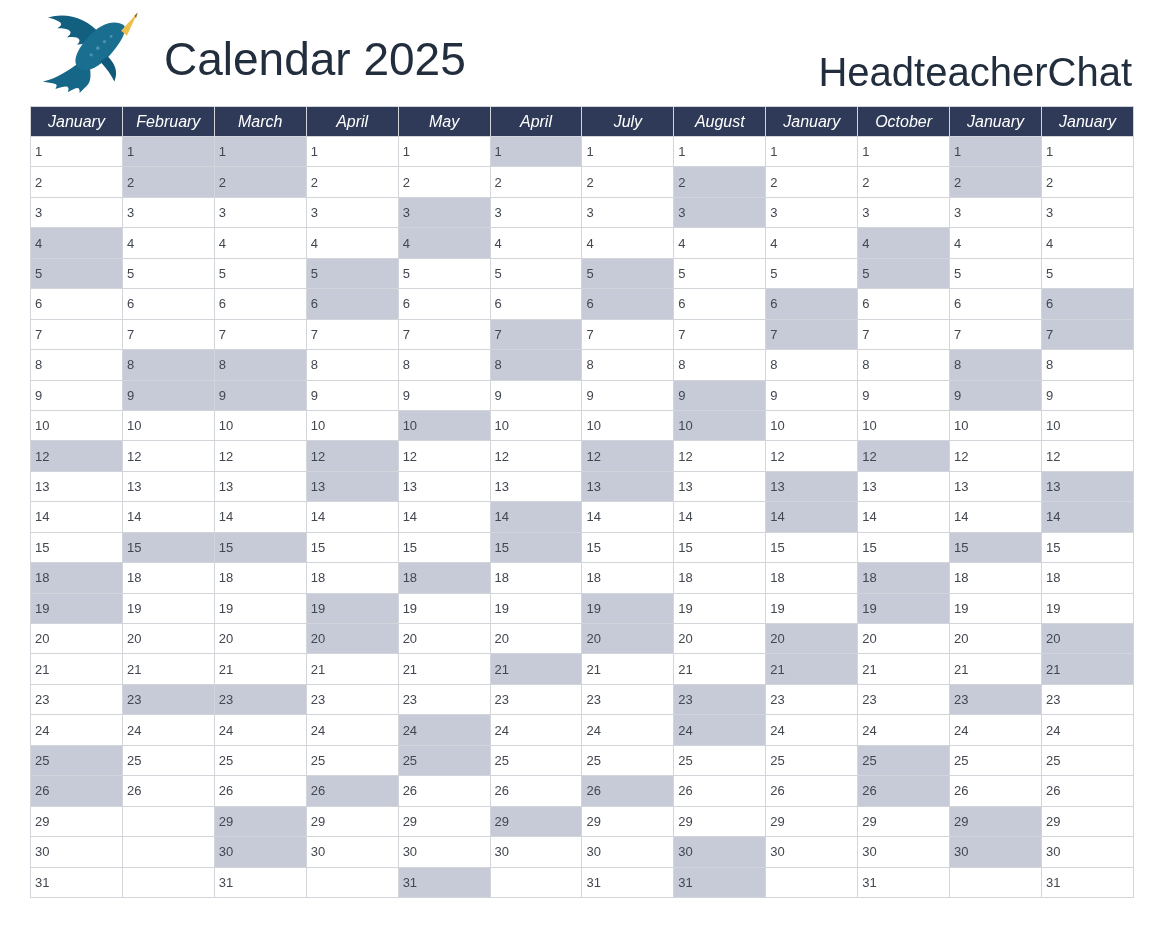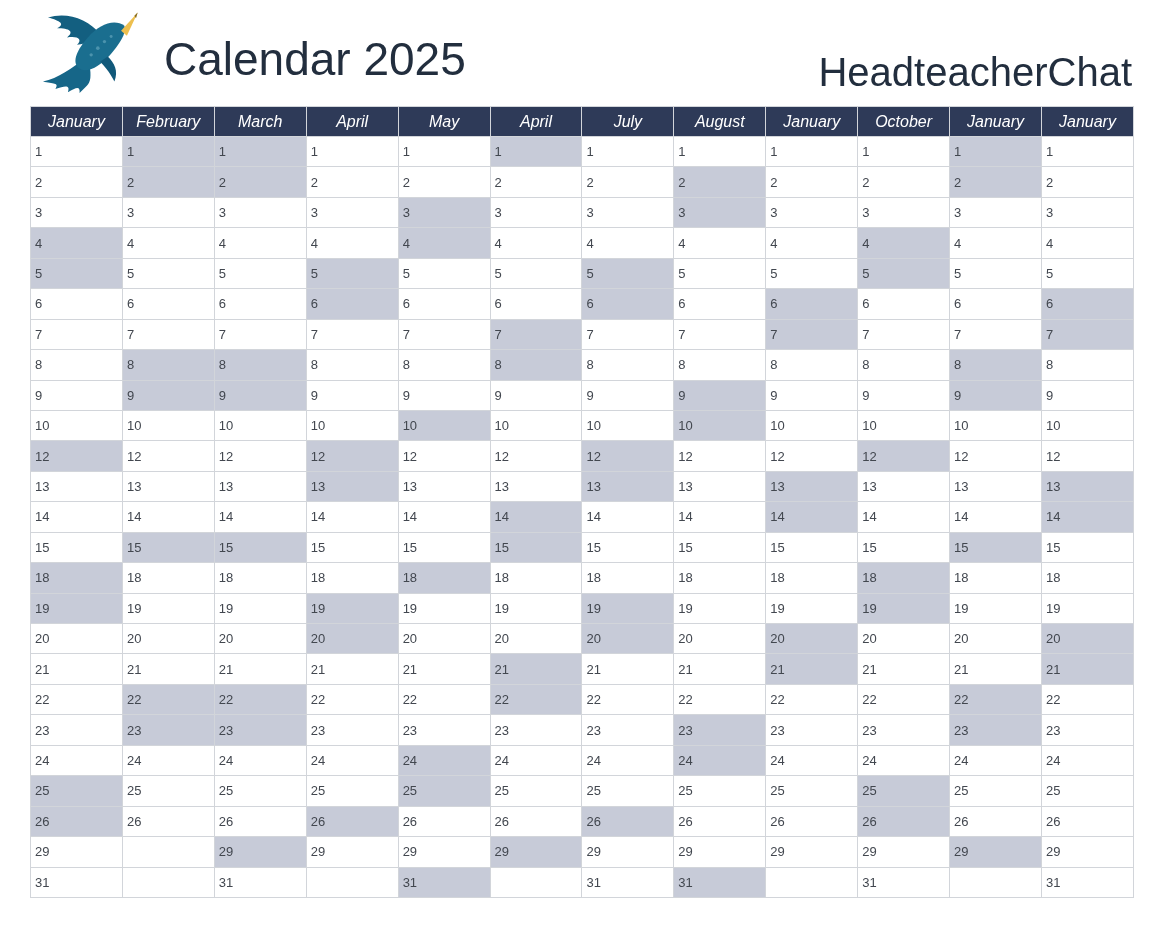--- a/index.html
+++ b/index.html
@@ -342,34 +342,20 @@
         <td>21</td>
         <td class="weekend">21</td>
         <td>21</td>
         <td>21</td>
         <td class="weekend">21</td>
         <td>21</td>
         <td>21</td>
         <td class="weekend">21</td>
       </tr>
       <tr>
-        <td>22</td>
-        <td class="weekend">22</td>
-        <td class="weekend">22</td>
-        <td>22</td>
-        <td>22</td>
-        <td class="weekend">22</td>
-        <td>22</td>
-        <td>22</td>
-        <td>22</td>
-        <td>22</td>
-        <td class="weekend">22</td>
-        <td>22</td>
-      </tr>
-      <tr>
         <td>23</td>
         <td class="weekend">23</td>
         <td class="weekend">23</td>
         <td>23</td>
         <td>23</td>
         <td>23</td>
         <td>23</td>
         <td class="weekend">23</td>
         <td>23</td>
         <td>23</td>
@@ -426,20 +412,34 @@
         <td>29</td>
         <td class="weekend">29</td>
         <td>29</td>
         <td>29</td>
         <td>29</td>
         <td>29</td>
         <td class="weekend">29</td>
         <td>29</td>
       </tr>
       <tr>
+        <td>30</td>
+        <td class="empty"></td>
+        <td class="weekend">30</td>
+        <td>30</td>
+        <td>30</td>
+        <td>30</td>
+        <td>30</td>
+        <td class="weekend">30</td>
+        <td>30</td>
+        <td>30</td>
+        <td class="weekend">30</td>
+        <td>30</td>
+      </tr>
+      <tr>
         <td>31</td>
         <td class="empty"></td>
         <td>31</td>
         <td class="empty"></td>
         <td class="weekend">31</td>
         <td class="empty"></td>
         <td>31</td>
         <td class="weekend">31</td>
         <td class="empty"></td>
         <td>31</td>

